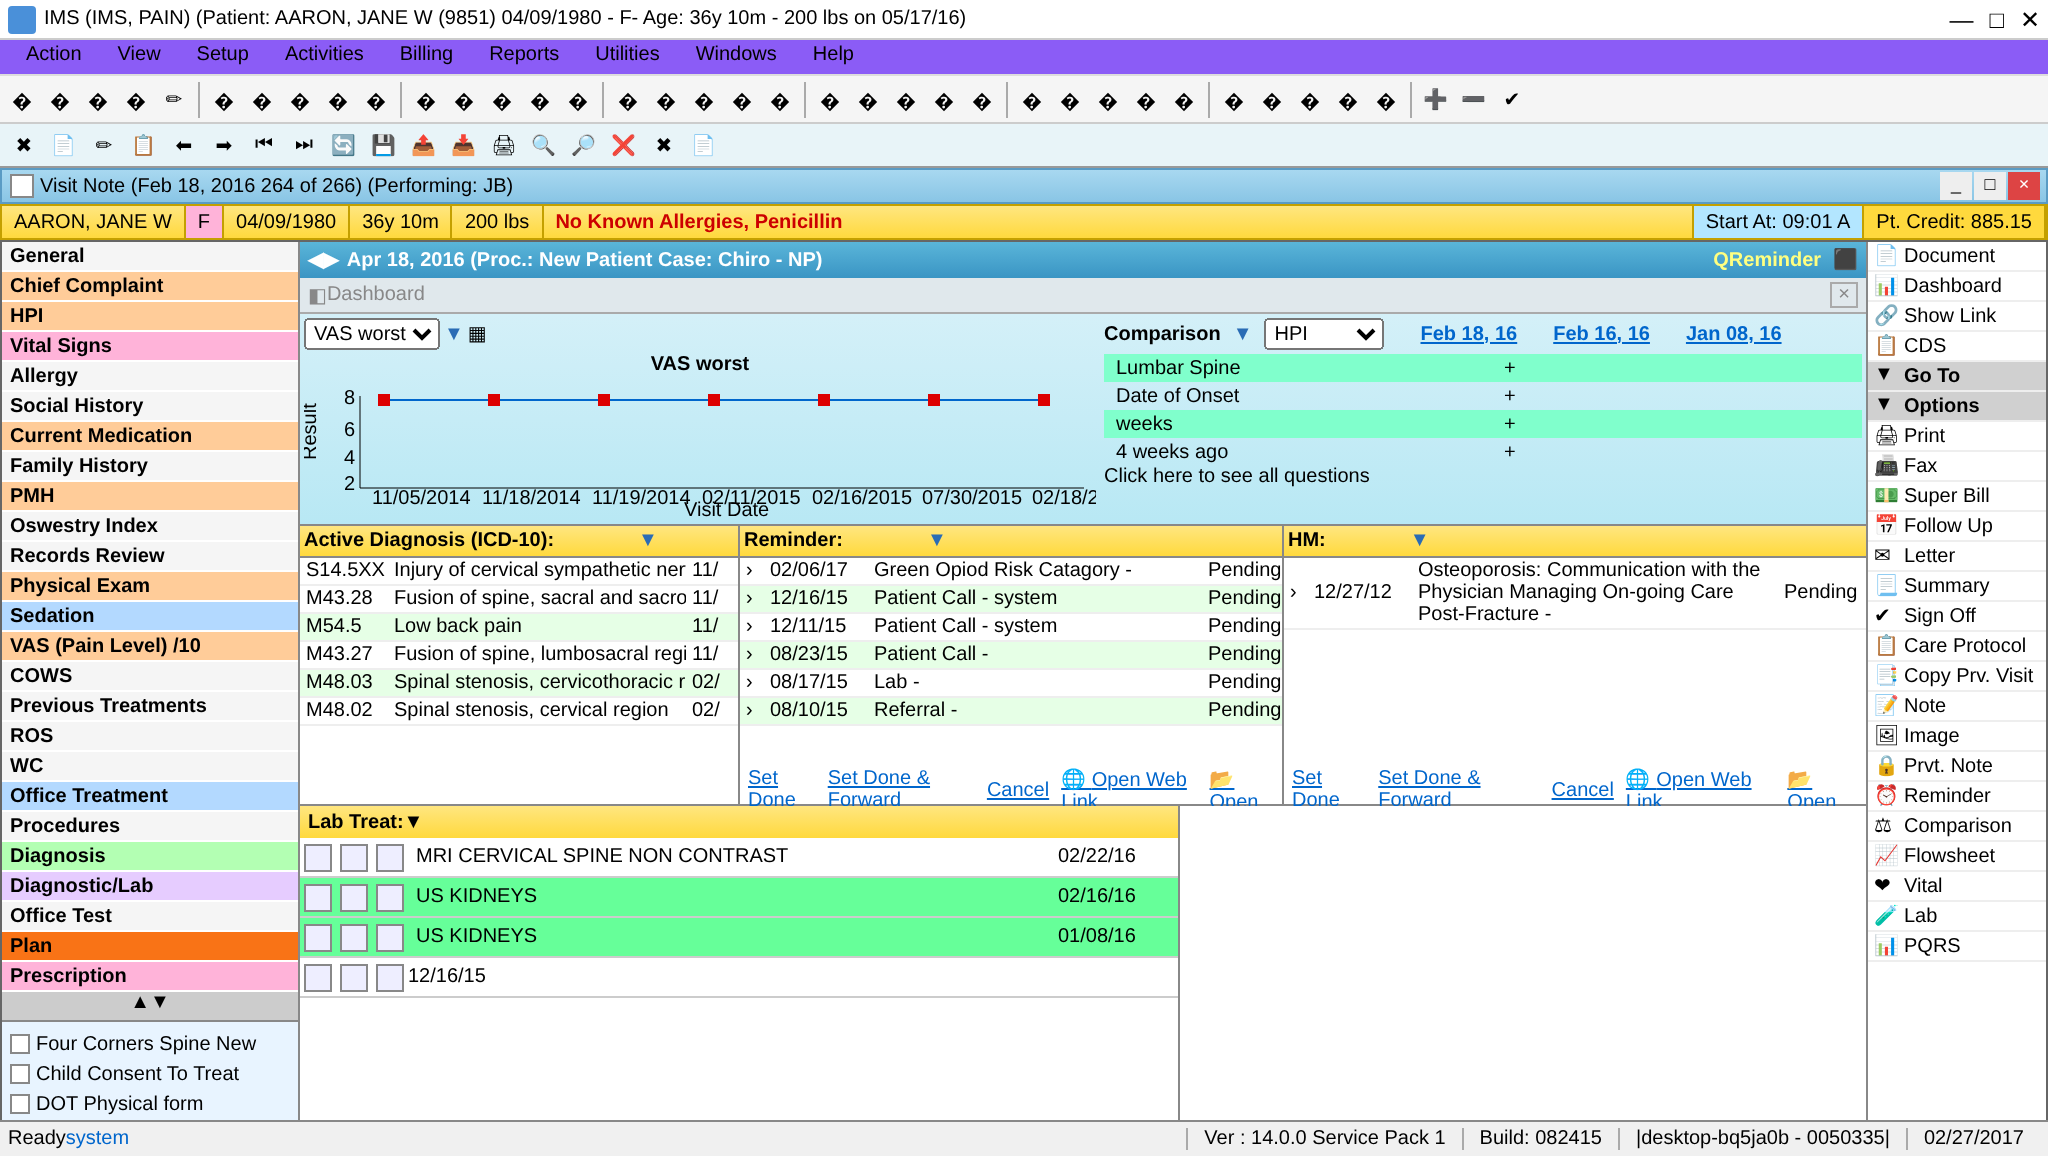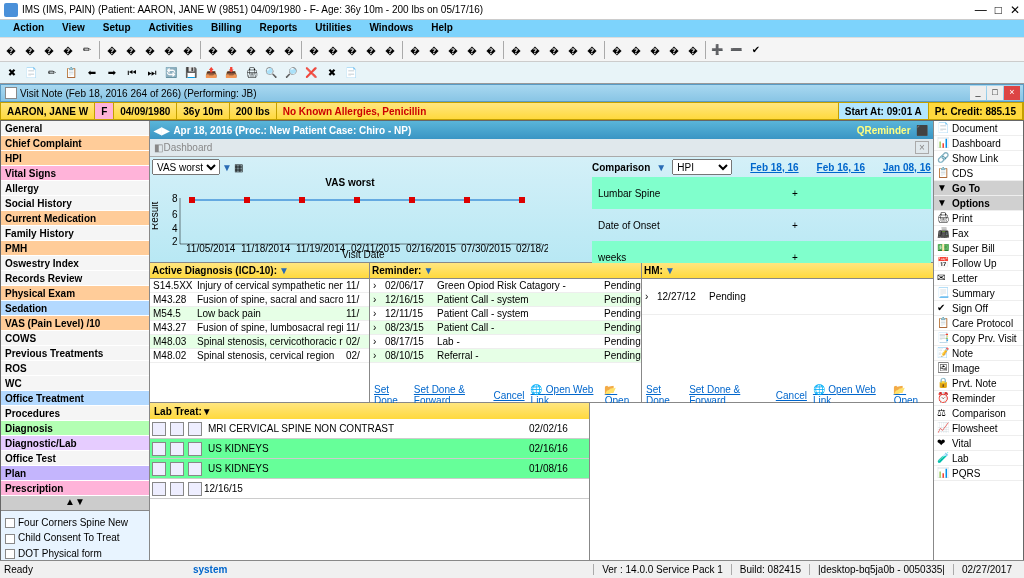--- a/index.html
+++ b/index.html
@@ -4,86 +4,86 @@
 <style>
 * { margin:0; padding:0; box-sizing:border-box; font-family:Tahoma,Arial,sans-serif; font-size:10px; }
 body { background:#f0f0f0; width:1024px; height:578px; overflow:hidden; position:relative; }
 
 .titlebar { height:20px; background:#fff; display:flex; align-items:center; padding:0 4px; border-bottom:1px solid #ccc; position:relative; }
 .titlebar .app-icon { width:14px; height:14px; background:#4a90d9; margin-right:4px; border-radius:2px; }
 .titlebar .title { color:#000; }
 .titlebar .win-btns { position:absolute; right:4px; top:0; display:flex; gap:8px; align-items:center; height:100%; }
 .titlebar .win-btns span { font-size:12px; cursor:pointer; }
 
-.menubar { height:18px; background:#7dd3fc; display:flex; padding:0 4px; border-bottom:1px solid #ddd;font-weight:bold; }
+.menubar { height:18px; background:#8b5cf6; display:flex; padding:0 4px; border-bottom:1px solid #ddd; }
 .menubar span { padding:2px 9px; cursor:pointer; }
 
 .toolbar { height:24px; background:#f5f5f5; border-bottom:1px solid #ccc; display:flex; align-items:center; padding:0 2px; gap:1px; }
 .toolbar .sep { width:1px; height:18px; background:#aaa; margin:0 2px; }
 .toolbar .tb { width:18px; height:18px; border:1px solid transparent; display:flex; align-items:center; justify-content:center; cursor:pointer; }
 
 .toolbar2 { height:22px; background:#e8f4f8; border-bottom:1px solid #999; display:flex; align-items:center; padding:0 2px; }
 .toolbar2 .tb2 { width:18px; height:18px; margin:0 1px; cursor:pointer; display:flex; align-items:center; justify-content:center; }
 
 .note-hdr { height:18px; background:linear-gradient(#a8d8f0,#89c5e5); border:1px solid #5a9bc4; display:flex; align-items:center; padding:0 4px; position:relative; }
 .note-hdr .wicon { width:12px;height:12px;background:#fff;border:1px solid #888;margin-right:3px; }
 .note-hdr .wbtns { position:absolute; right:3px; display:flex; gap:1px; }
 .note-hdr .wbtns span { width:16px;height:14px;background:#d44;color:#fff;text-align:center;line-height:12px;font-size:9px;cursor:pointer; }
 .note-hdr .wbtns span.n { background:#eee;color:#000; }
 
 .pat-bar { height:18px; background:linear-gradient(#ffe680,#ffd93d); border:1px solid #c4a000; display:flex; align-items:center; }
-.pat-bar .cell { padding:0 6px; border-right:1px solid #c4a000; height:100%; display:flex; align-items:center; font-weight:bold; }
+.pat-bar .cell { padding:0 6px; border-right:1px solid #c4a000; height:100%; display:flex; align-items:center; font-weight:normal; }
 .pat-bar .sex { background:#ffb3d9; }
 .pat-bar .allerg { color:#c00; font-weight:bold; flex:1; }
 .pat-bar .start { background:#b3e6ff; margin-left:auto; }
 .pat-bar .credit { background:#ffd93d; }
 
 .main { display:flex; height:470px; border:1px solid #666; }
 
 .nav { width:149px; background:#fff; border-right:1px solid #888; display:flex; flex-direction:column; }
 .nav .item { height:15px; padding:1px 4px; border-bottom:1px solid #fff; cursor:pointer; display:flex; align-items:center; font-weight:bold; font-size:10px; }
 .nav .c-white { background:#f5f5f5; }
 .nav .c-orange { background:#ffcc99; }
 .nav .c-pink { background:#ffb3d9; }
 .nav .c-blue { background:#b3d9ff; }
 .nav .c-green { background:#b3ffb3; }
 .nav .c-lav { background:#e6ccff; }
-.nav .c-yellow { background:#c4b5fd; }
+.nav .c-yellow { background:#f97316; }
 .nav .arrow-row { background:#ccc; height:14px; text-align:center; }
 .nav .forms { flex:1; background:#e8f4ff; border-top:1px solid #888; padding:4px; }
 .nav .forms div { padding:2px 0; cursor:pointer; }
 .nav .forms .cb { display:inline-block;width:10px;height:10px;border:1px solid #888;margin-right:3px;vertical-align:middle;background:#fff; }
 
 .center { flex:1; background:#fff; display:flex; flex-direction:column; overflow:hidden; }
 .visit-hdr { height:18px; background:linear-gradient(#5ab5d9,#3a95c4); color:#fff; display:flex; align-items:center; padding:0 4px; font-weight:bold; }
 .visit-hdr .qrem { margin-left:auto; color:#ffff80; cursor:pointer; }
 
 .dash-hdr { height:18px; background:#e0e8ec; border-bottom:1px solid #aaa; display:flex; align-items:center; padding:0 4px; color:#888; position:relative; }
 .dash-hdr .x { position:absolute; right:4px; cursor:pointer; border:1px solid #aaa; width:14px; text-align:center; }
 
-.dash-top { height:106px; display:flex; background:linear-gradient(#d4f0f8,#b8e8f4); border-bottom:1px solid #888;gap:40px; }
+.dash-top { height:106px; display:flex; background:linear-gradient(#d4f0f8,#b8e8f4); border-bottom:1px solid #888; }
 .chart-area { width:400px; padding:2px; }
 .chart-ctl { display:flex; align-items:center; gap:2px; }
 .chart-ctl select { font-size:10px; height:16px; }
 .chart-title { text-align:center; font-weight:bold; padding:2px; }
 .chart-svg { width:396px; height:70px; }
 .chart-date { font-weight:bold; padding:2px; display:flex; }
 
 .compare { flex:1; padding:2px; }
 .compare-hdr { display:flex; gap:6px; align-items:center; }
 .compare-hdr select { font-size:10px; height:16px; width:60px; }
 .compare-hdr .dt { color:#0066cc; font-weight:bold; margin-left:12px; cursor:pointer; text-decoration:underline; }
 .compare-rows { margin-top:2px; }
-.compare-rows .r { display:flex; height:32px; align-items:center; }
+.compare-rows .r { display:flex; height:14px; align-items:center; }
 .compare-rows .r.alt { background:#80ffcc; }
 .compare-rows .r span:first-child { width:120px; padding-left:6px; }
 
 .mid-panels { height:140px; display:flex; border-bottom:1px solid #888; }
 .panel { border-right:1px solid #888; display:flex; flex-direction:column; }
-.panel .ph { height:16px; background:linear-gradient(#ffe680,#ffd93d); border-bottom:1px solid #888; display:flex; align-items:center; padding:0 2px; font-weight:bold; }
+.panel .ph { height:16px; background:linear-gradient(#ffe680,#ffd93d); border-bottom:1px solid #888; display:flex; align-items:center; padding:0 2px; font-weight:bold;gap:40px; }
 .panel .ph .dd { color:#2a6cb5; margin-left:2px; }
 .panel .pb { flex:1; overflow:auto; background:#fff; }
 .panel .row { display:flex; height:14px; align-items:center; border-bottom:1px solid #eee; }
 .panel .row.alt { background:#e6ffe6; }
 .panel .row span { padding:0 3px; overflow:hidden; white-space:nowrap; }
 .panel .actions { height:14px; display:flex; gap:6px; padding:0 4px; align-items:center; }
 .panel .actions a { color:#0066cc; text-decoration:underline; cursor:pointer; }
 .panel .actions .wl { color:#0066cc; margin-left:auto; }
 
 .diag-panel { width:220px; }
@@ -103,21 +103,21 @@
 .lab-panel .lrow .dt { width:60px; }
 .lab-blank { flex:1; background:#fff; position:relative; }
 
 .right-panel { width:90px; background:#fff; border-left:1px solid #888; }
 .right-panel .item { height:15px; display:flex; align-items:center; padding:0 3px; cursor:pointer; border-bottom:1px solid #eee; }
 .right-panel .item .ic { width:12px;height:12px;margin-right:3px;display:inline-block; }
 .right-panel .sect { background:#d0d0d0; font-weight:bold; }
 
 .status { height:18px; background:#f0f0f0; border-top:1px solid #888; display:flex; align-items:center; padding:0 4px; position:absolute; bottom:0; width:100%; }
 .status .s { padding:0 8px; border-left:1px solid #aaa; }
-.status .sys { color:#0066cc; font-weight:bold; margin-left:160px; }
+.status .sys { color:#0066cc; font-weight:normal; }
 .status .right { margin-left:auto; display:flex; }
 
 svg .axis{stroke:#000;stroke-width:.5}
 </style>
 </head>
 <body>
 
 <div class="titlebar">
   <span class="app-icon"></span>
   <span class="title">IMS (IMS, PAIN)    (Patient: AARON, JANE W (9851) 04/09/1980 - F- Age: 36y 10m - 200 lbs on 05/17/16)</span>
@@ -444,20 +444,21 @@
       </div>
       <div class="panel hm-panel">
         <div class="ph">
             <span>HM:</span>
             <span class="dd">▼</span>
           </div>
         <div class="pb" id="hm-rows">
             <div class="row" style="height: 36px;">
               <span>›</span>
               <span>12/27/12</span>
+              <span style="white-space:normal;line-height:11px">Osteoporosis: Communication with the Physician Managing On-going Care Post-Fracture  -</span>
               <span>Pending</span>
             </div>
           </div>
         <div class="actions">
           <a>Set Done</a>
           <a>Set Done &amp; Forward</a>
           <a>Cancel</a>
           <a class="wl">🌐 <span>Open Web Link</span></a>
           <a>📂 <span>Open</span></a>
         </div>
@@ -469,21 +470,21 @@
         <div class="ph">
             <span>Lab Treat:</span>
             <span class="dd">▼</span>
           </div>
         <div id="lab-rows">
             <div class="lrow">
               <span class="ic"></span>
               <span class="ic"></span>
               <span class="ic"></span>
               <span class="nm">MRI CERVICAL SPINE NON CONTRAST</span>
-              <span class="dt">02/02/16</span>
+              <span class="dt">02/22/16</span>
             </div>
             <div class="lrow g">
               <span class="ic"></span>
               <span class="ic"></span>
               <span class="ic"></span>
               <span class="nm">US KIDNEYS</span>
               <span class="dt">02/16/16</span>
             </div>
             <div class="lrow g">
               <span class="ic"></span>

